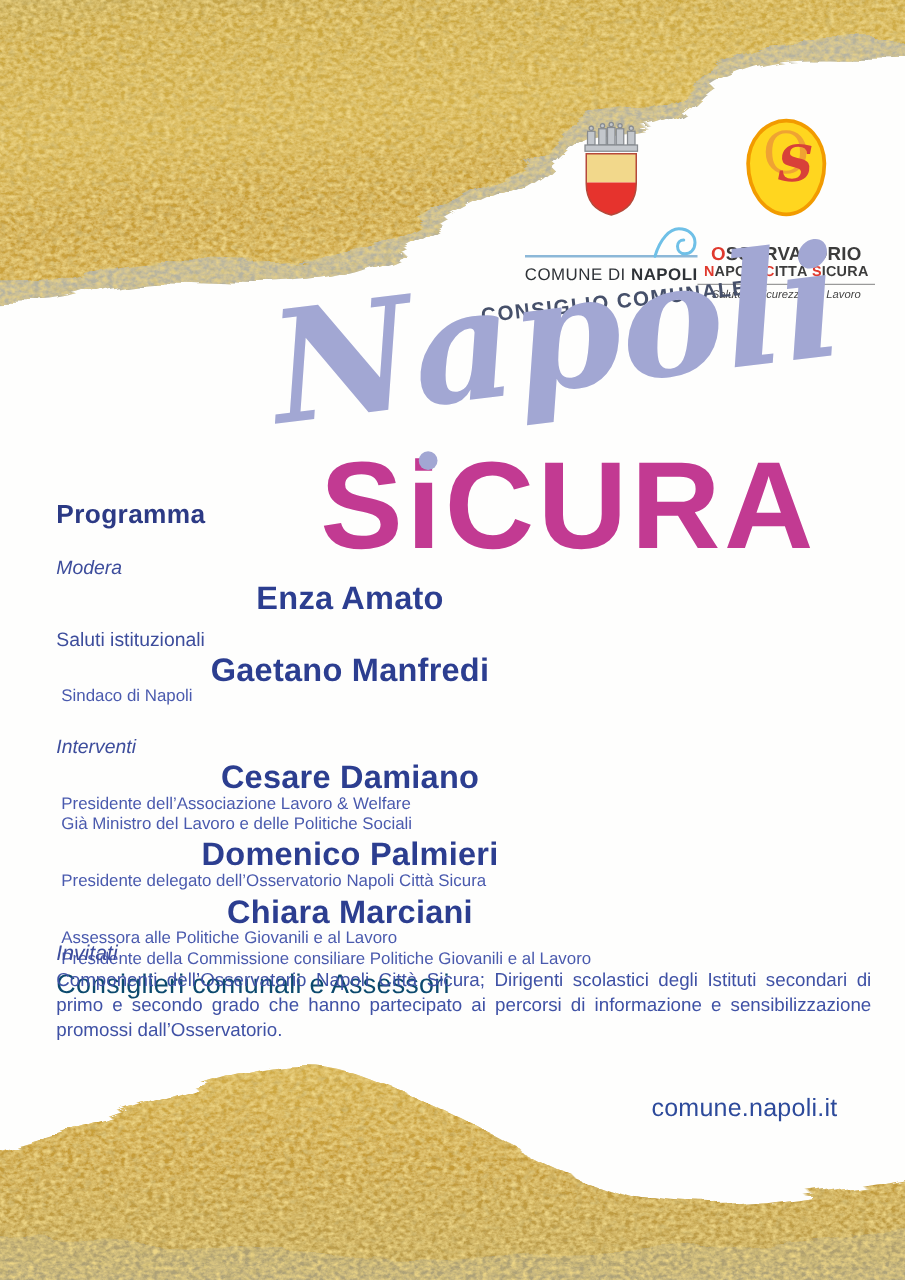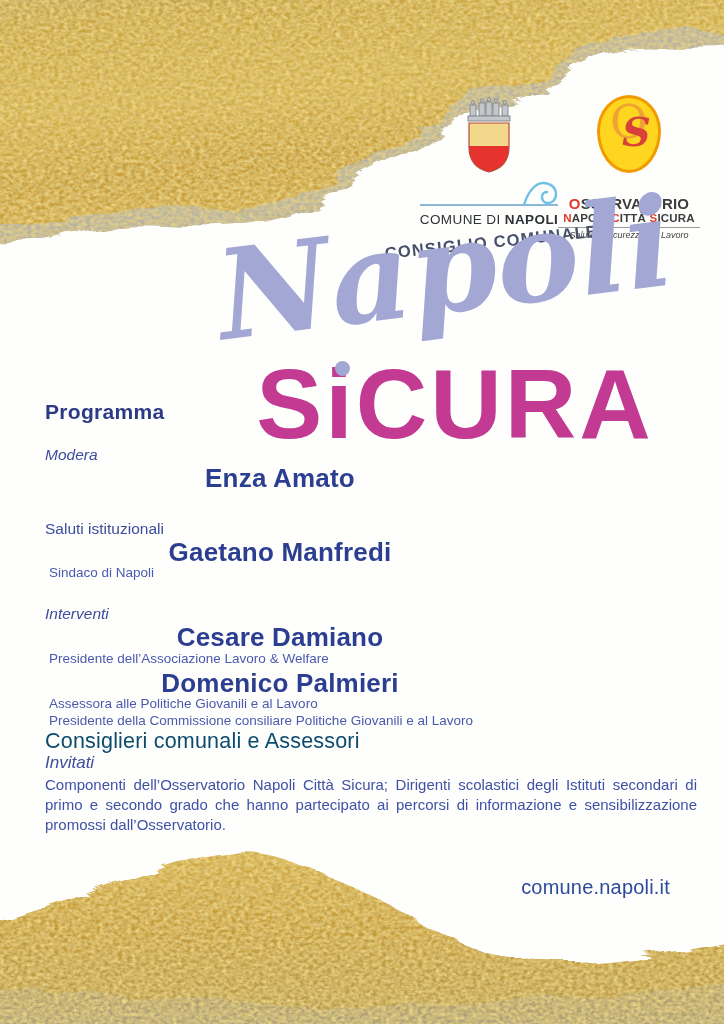--- a/index.html
+++ b/index.html
@@ -49,21 +49,21 @@
   .datetime{font-size:29px;font-weight:bold;color:#2b4aa6;margin-top:6px;letter-spacing:.5px;white-space:nowrap;}
   .venue{font-size:25px;color:#2d4a94;margin-top:13px;letter-spacing:1px;}
 
   
   .program{position:absolute;left:45px;top:400px;width:470px;color:#2c3e90;}
   .prog-heading{font-size:21px;font-weight:bold;color:#2c3a85;letter-spacing:.3px;margin:0 0 22px 0;}
   .role{font-size:15.5px;color:#3d4d9c;margin:0 0 1px 0;}
   .role.it{font-style:italic;}
   .speaker{font-size:26px;font-weight:bold;color:#2c3e90;line-height:1.02;letter-spacing:.2px;text-align:center;}
   .speaker-title{font-size:13.5px;color:#4a5aae;line-height:1.2;padding-left:4px;}
-  .gap-s{margin-top:28px;}
+  .gap-s{margin-top:12px;}
   .gap-m{margin-top:24px;}
   .gap-xs{margin-top:3px;}
   .closing{font-size:21.5px;font-weight:normal;color:#0c4a6e;letter-spacing:.2px;}
 
   
   .invited{position:absolute;left:45px;top:753px;width:652px;}
   .invited-heading{font-size:17px;font-style:italic;color:#3d4d9c;margin-bottom:2px;}
   .invited-text{font-size:15px;color:#3f51a5;line-height:1.32;text-align:justify;}
 
   
@@ -179,21 +179,24 @@
       <div class="role it">Modera</div>
       <div class="speaker">Enza Amato</div>
 
       <div class="role gap-s">Saluti istituzionali</div>
       <div class="speaker">Gaetano Manfredi</div>
       <div class="speaker-title">Sindaco di Napoli</div>
 
       <div class="role it gap-m">Interventi</div>
       <div class="speaker">Cesare Damiano</div>
       <div class="speaker-title">Presidente dell’Associazione Lavoro &amp; Welfare</div>
+      <div class="speaker-title">Già Ministro del Lavoro e delle Politiche Sociali</div>
       <div class="speaker gap-xs">Domenico Palmieri</div>
+      <div class="speaker-title">Presidente delegato dell’Osservatorio Napoli Città Sicura</div>
+      <div class="speaker gap-xs">Chiara Marciani</div>
       <div class="speaker-title">Assessora alle Politiche Giovanili e al Lavoro</div>
       <div class="speaker-title">Presidente della Commissione consiliare Politiche Giovanili e al Lavoro</div>
 
       <div class="closing">Consiglieri comunali e Assessori</div>
     </section>
 
     <section class="invited">
       <div class="invited-heading">Invitati</div>
       <div class="invited-text">Componenti dell’Osservatorio Napoli Città Sicura; Dirigenti scolastici degli Istituti secondari di primo e secondo grado che hanno partecipato ai percorsi di informazione e sensibilizzazione promossi dall’Osservatorio.</div>
     </section>

